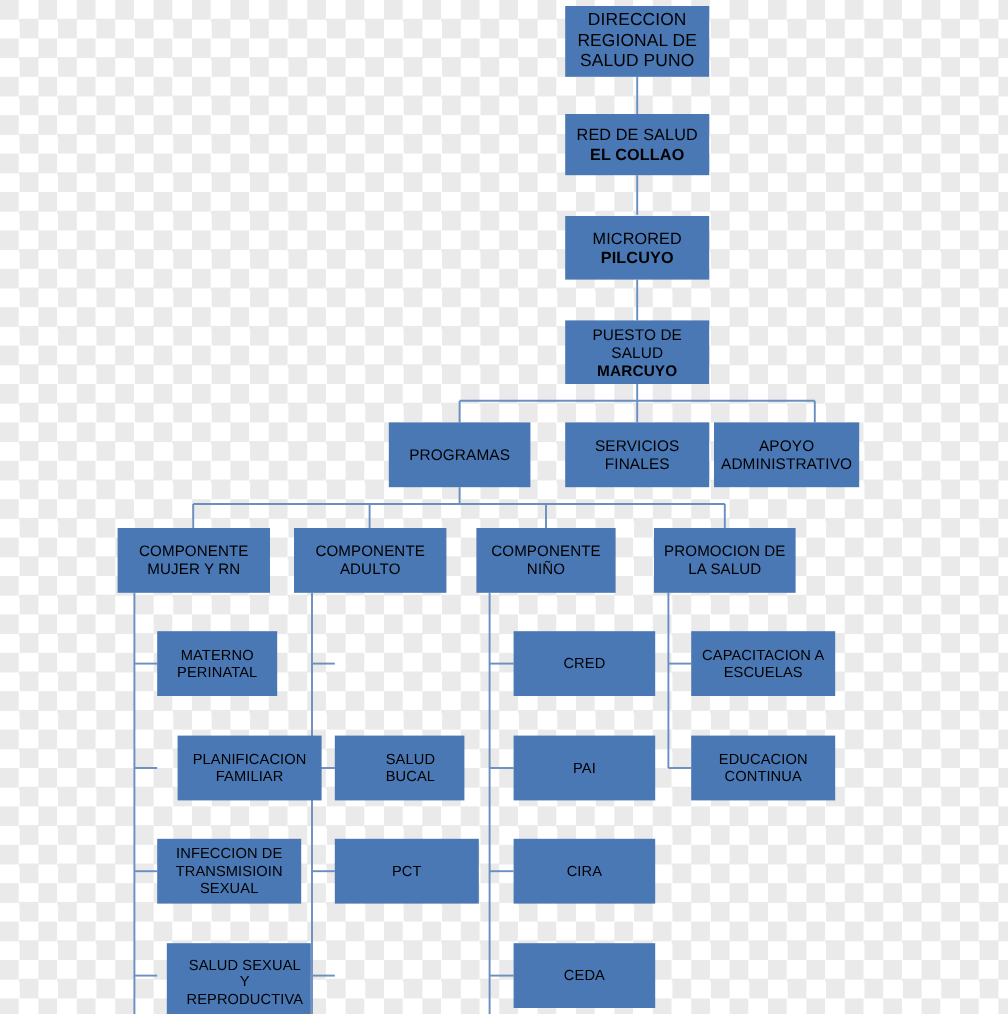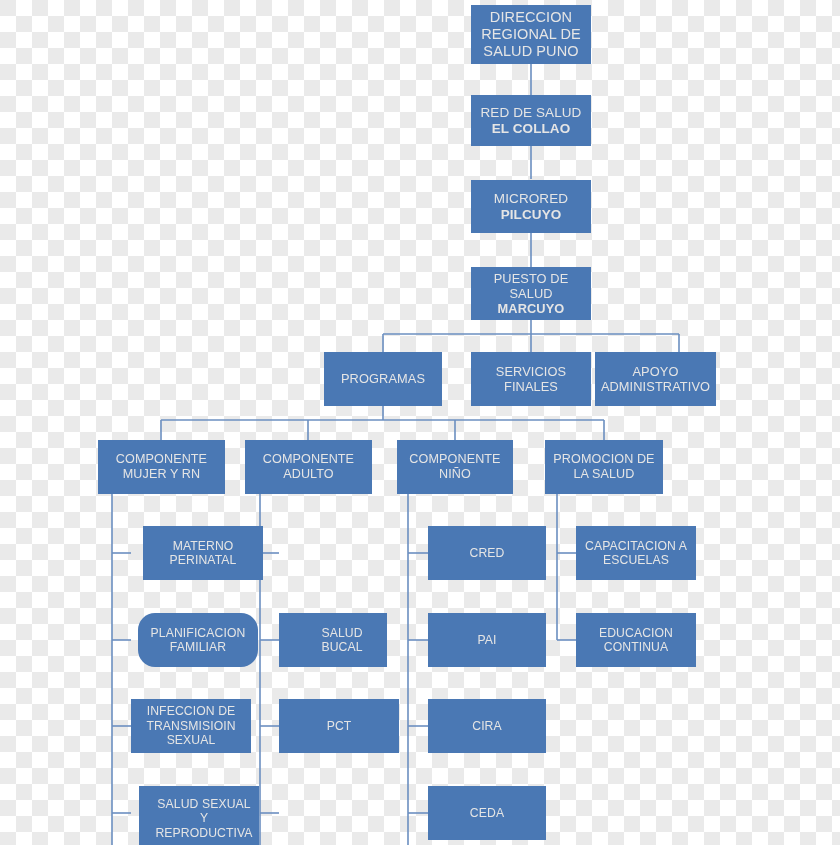--- a/index.html
+++ b/index.html
@@ -10,21 +10,21 @@
       repeating-conic-gradient(#ffffff 0% 25%, #eaeaea 0% 50%) 0 0 / 32px 32px;
     position:relative;
     overflow:hidden;
   }
   #chart {
     position:absolute; left:0; top:0; width:840px; height:845px;
   }
   .node {
     position:absolute;
     background:#4a78b4;
-    color:#e5e5e5;
+    color:#000000;
     box-sizing:border-box;
     display:flex;
     align-items:center;
     justify-content:center;
     text-align:center;
     line-height:1.18;
     padding:2px 4px;
     letter-spacing:0.1px;
   }
   .node span { display:block; width:100%; }
@@ -154,28 +154,28 @@
     </span>
   </div>
 
   <div class="node l4" style="left:545px; top:440px; width:118px; height:54px;">
     <span>
       <span>PROMOCION DE</span>
       <span>LA SALUD</span>
     </span>
   </div>
 
-  <div class="node l5" style="left:131px; top:526px; width:120px; height:54px;margin-left:12px;">
+  <div class="node l5" style="left:131px; top:526px; width:100px; height:54px;">
     <span>
       <span>MATERNO</span>
       <span>PERINATAL</span>
     </span>
   </div>
 
-  <div class="node l5" style="left:138px; top:613px; width:120px; height:54px;border-radius:17px;">
+  <div class="node l5" style="left:148px; top:613px; width:120px; height:54px;">
     <span>
       <span>PLANIFICACION</span>
       <span>FAMILIAR</span>
     </span>
   </div>
 
   <div class="node l5" style="left:131px; top:699px; width:120px; height:54px;">
     <span>
       <span>INFECCION DE</span>
       <span>TRANSMISIOIN</span>

